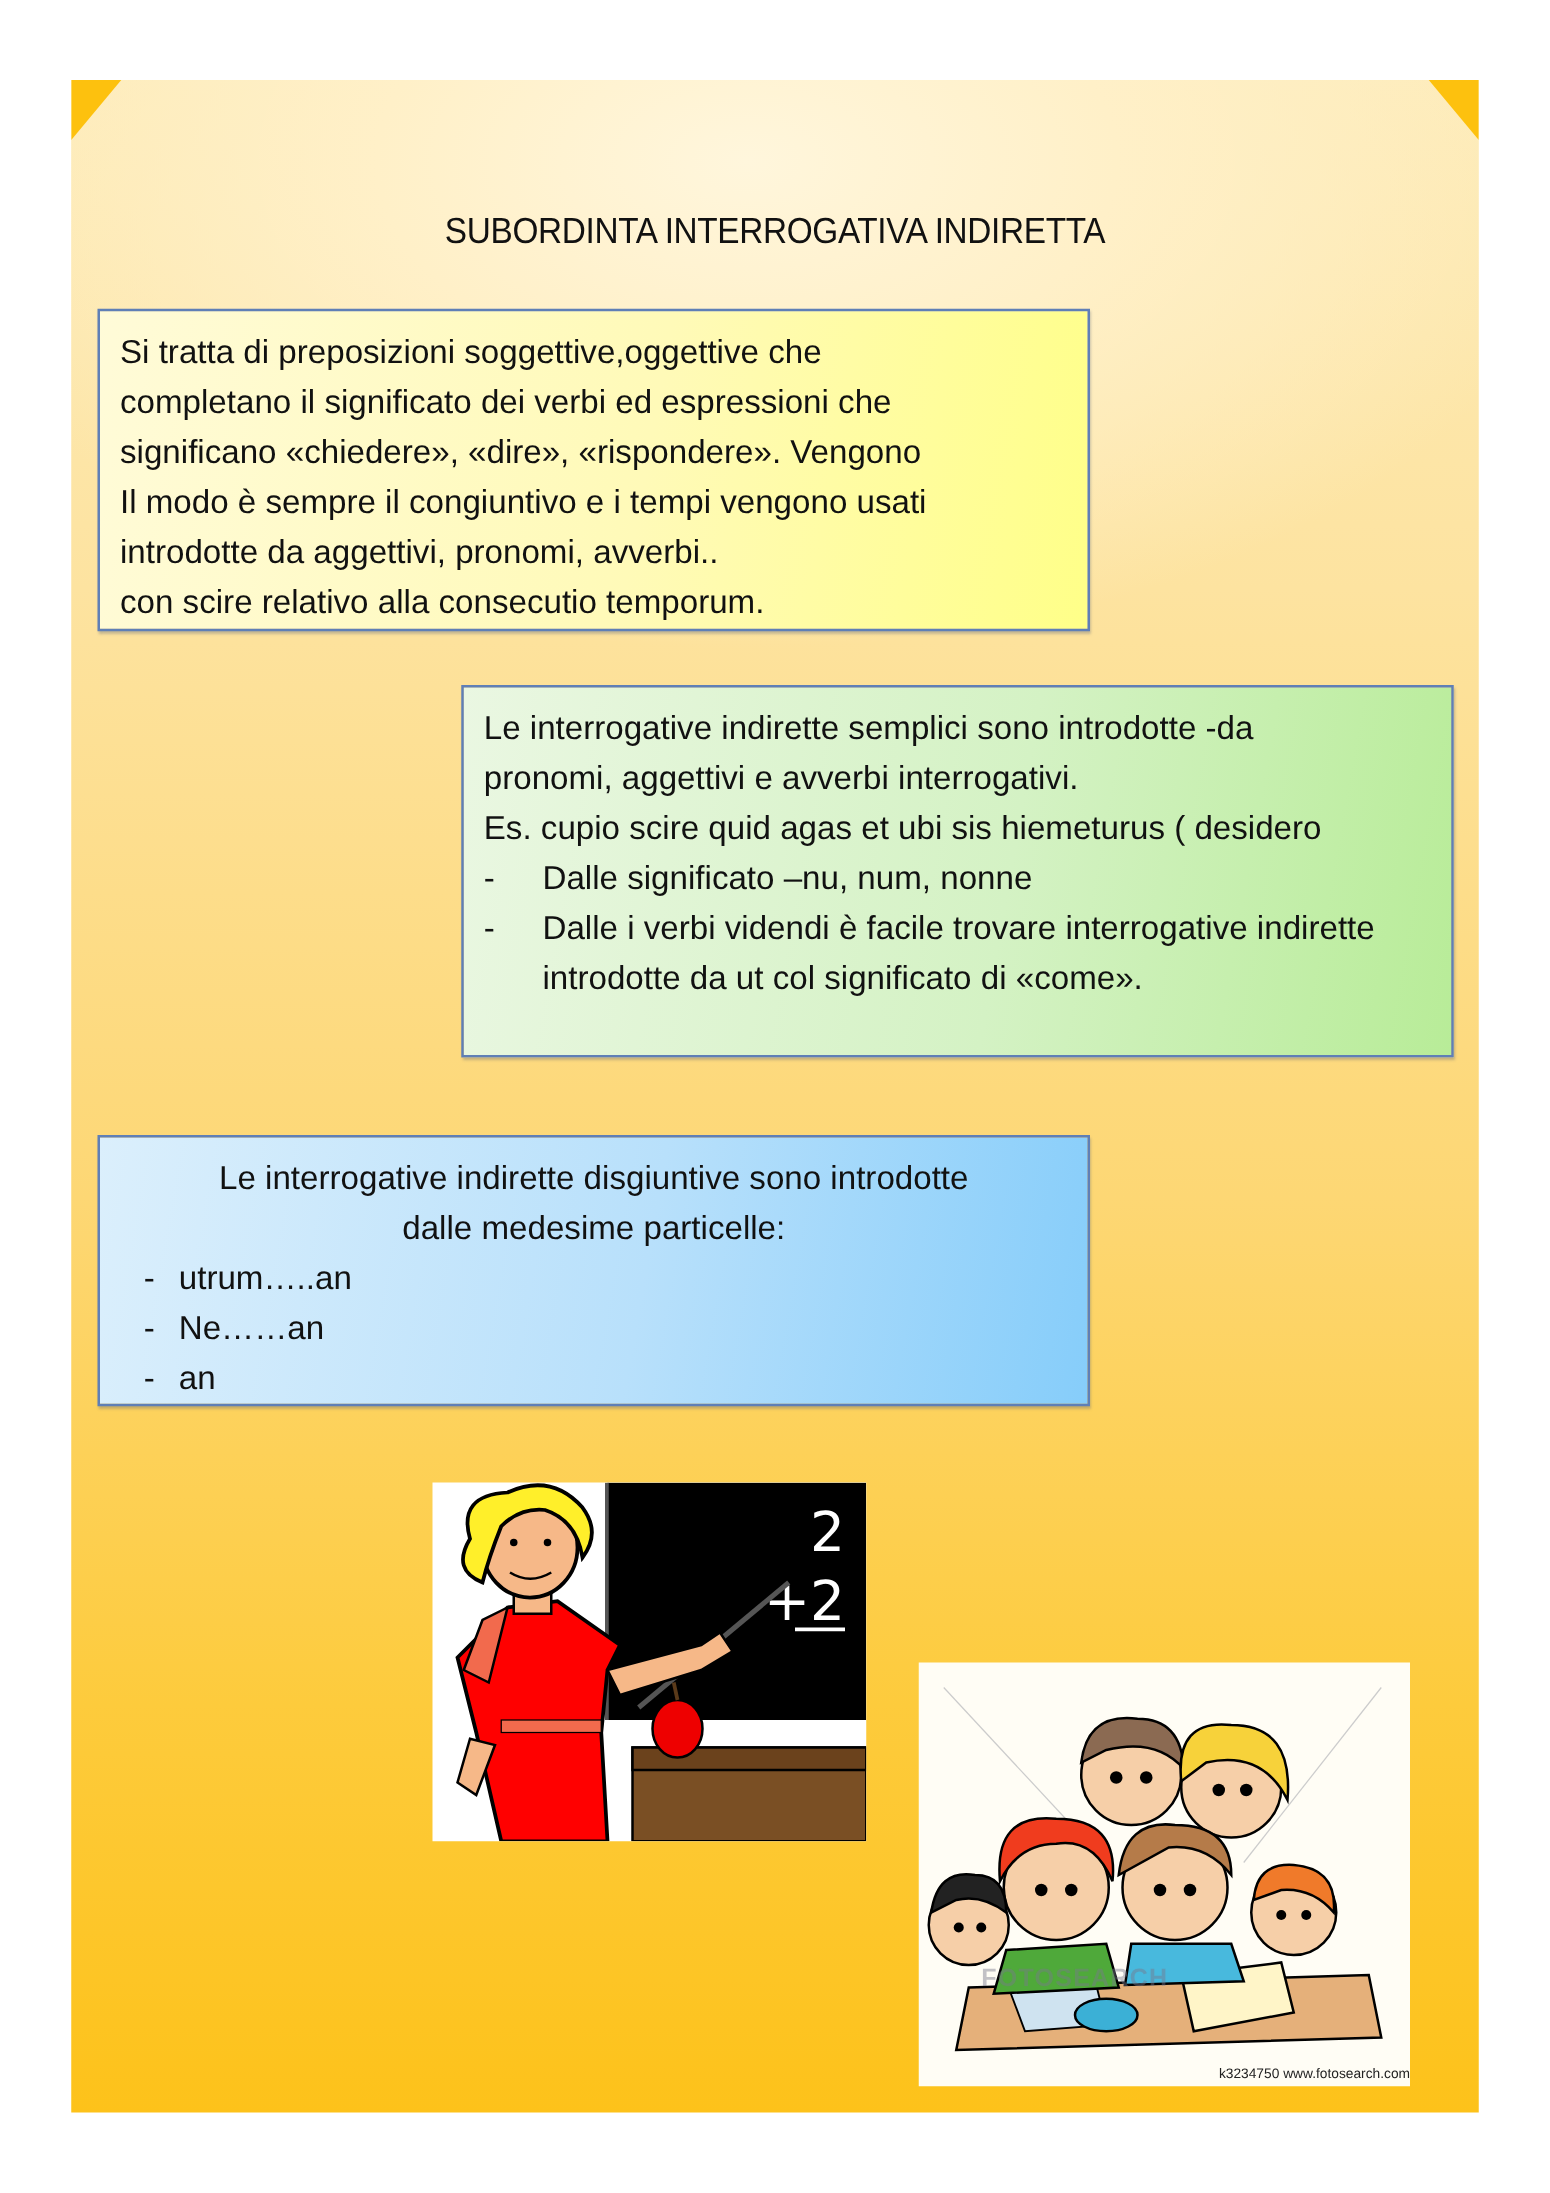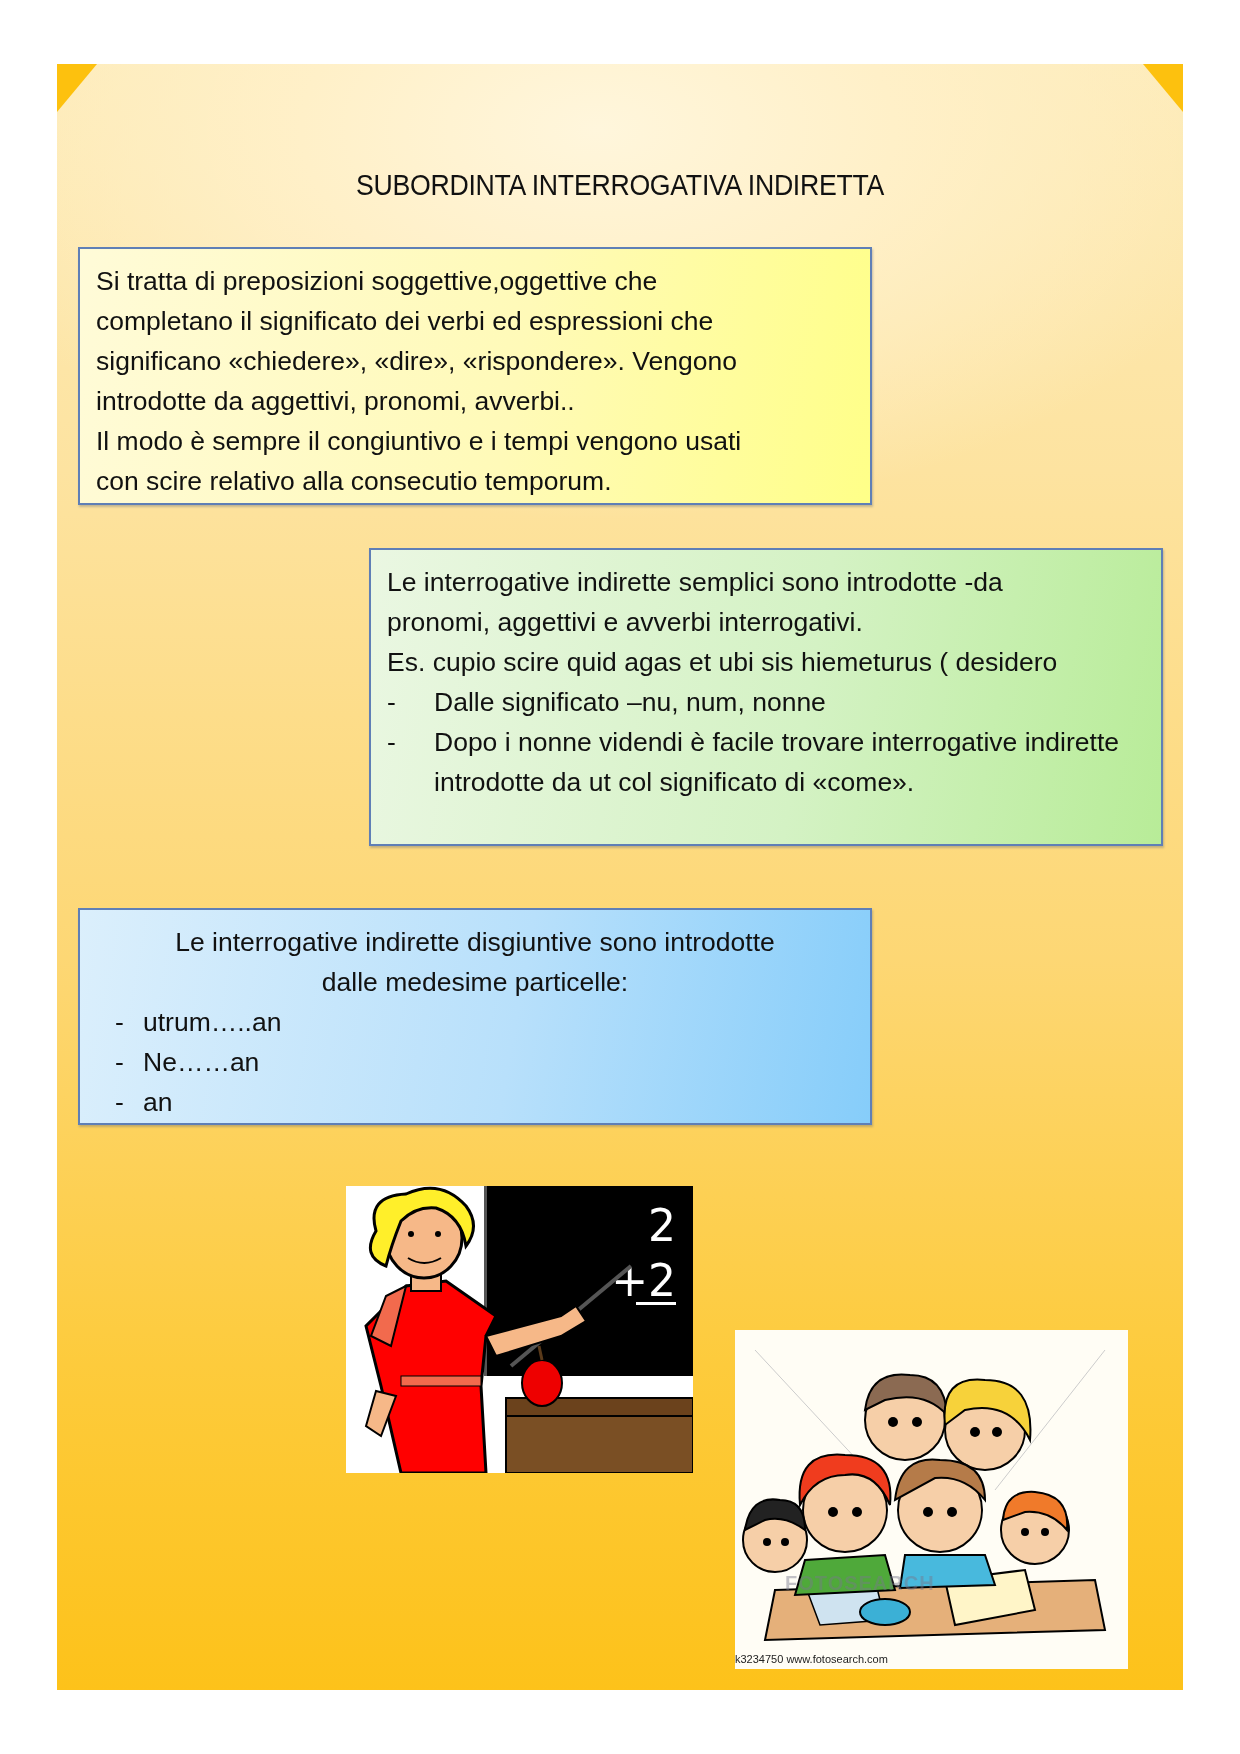--- a/index.html
+++ b/index.html
@@ -42,57 +42,57 @@
   }
   .box3 {
     left: 21px; top: 844px; width: 794px; height: 217px;
     background: linear-gradient(100deg, #dbeffc 0%, #b8e0fb 55%, #86cdfa 100%);
     text-align: center;
   }
   .img { position: absolute; overflow: hidden; }
   .teacher { left: 289px; top: 1122px; width: 347px; height: 287px; background: #fff; }
   .kids { left: 678px; top: 1266px; width: 393px; height: 339px; background: #fffdf5; }
   .caption {
-    position: absolute; bottom: 4px; left: 0; width: 100%; text-align: left;
+    position: absolute; bottom: 4px; left: 0; width: 100%; text-align: right;
     font-size: 11px; color: #222;
   }
   .watermark {
     position: absolute; left: 50px; top: 242px; font-size: 20px; font-weight: bold;
     color: rgba(120,120,140,0.45); letter-spacing: 1px;
   }
 </style>
 </head>
 <body>
 
 <div class="page">
   <div class="corner left"></div>
   <div class="corner right"></div>
 
   <div class="title">SUBORDINTA INTERROGATIVA INDIRETTA</div>
 
   <div class="box box1">
     <p>Si tratta di preposizioni soggettive,oggettive che</p>
     <p>completano il significato dei verbi ed espressioni che</p>
     <p>significano «chiedere», «dire», «rispondere». Vengono</p>
+    <p>Il modo è sempre il congiuntivo e i tempi vengono usati</p>
     <p>introdotte da aggettivi, pronomi, avverbi..</p>
-    <p>Il modo è sempre il congiuntivo e i tempi vengono usati</p>
     <p>con scire relativo alla consecutio temporum.</p>
   </div>
 
   <div class="box box2">
     <p>Le interrogative indirette semplici sono introdotte -da</p>
     <p>pronomi, aggettivi e avverbi interrogativi.</p>
     <p>Es. cupio scire quid agas et ubi sis hiemeturus ( desidero</p>
     <div class="li">
       <span class="dash">-</span>
       <span class="txt">Dalle significato –nu, num, nonne</span>
     </div>
     <div class="li">
       <span class="dash">-</span>
-      <span class="txt" style="width:700px">Dopo i nonne videndi è facile trovare interrogative indirette introdotte da ut col significato di «come».</span>
+      <span class="txt" style="width:700px">Dalle i verbi videndi è facile trovare interrogative indirette introdotte da ut col significato di «come».</span>
     </div>
   </div>
 
   <div class="box box3">
     <p>Le interrogative indirette disgiuntive  sono introdotte</p>
     <p>dalle medesime particelle:</p>
     <div class="li">
       <span class="dash">-</span>
       <span class="txt">utrum…..an</span>
     </div>

